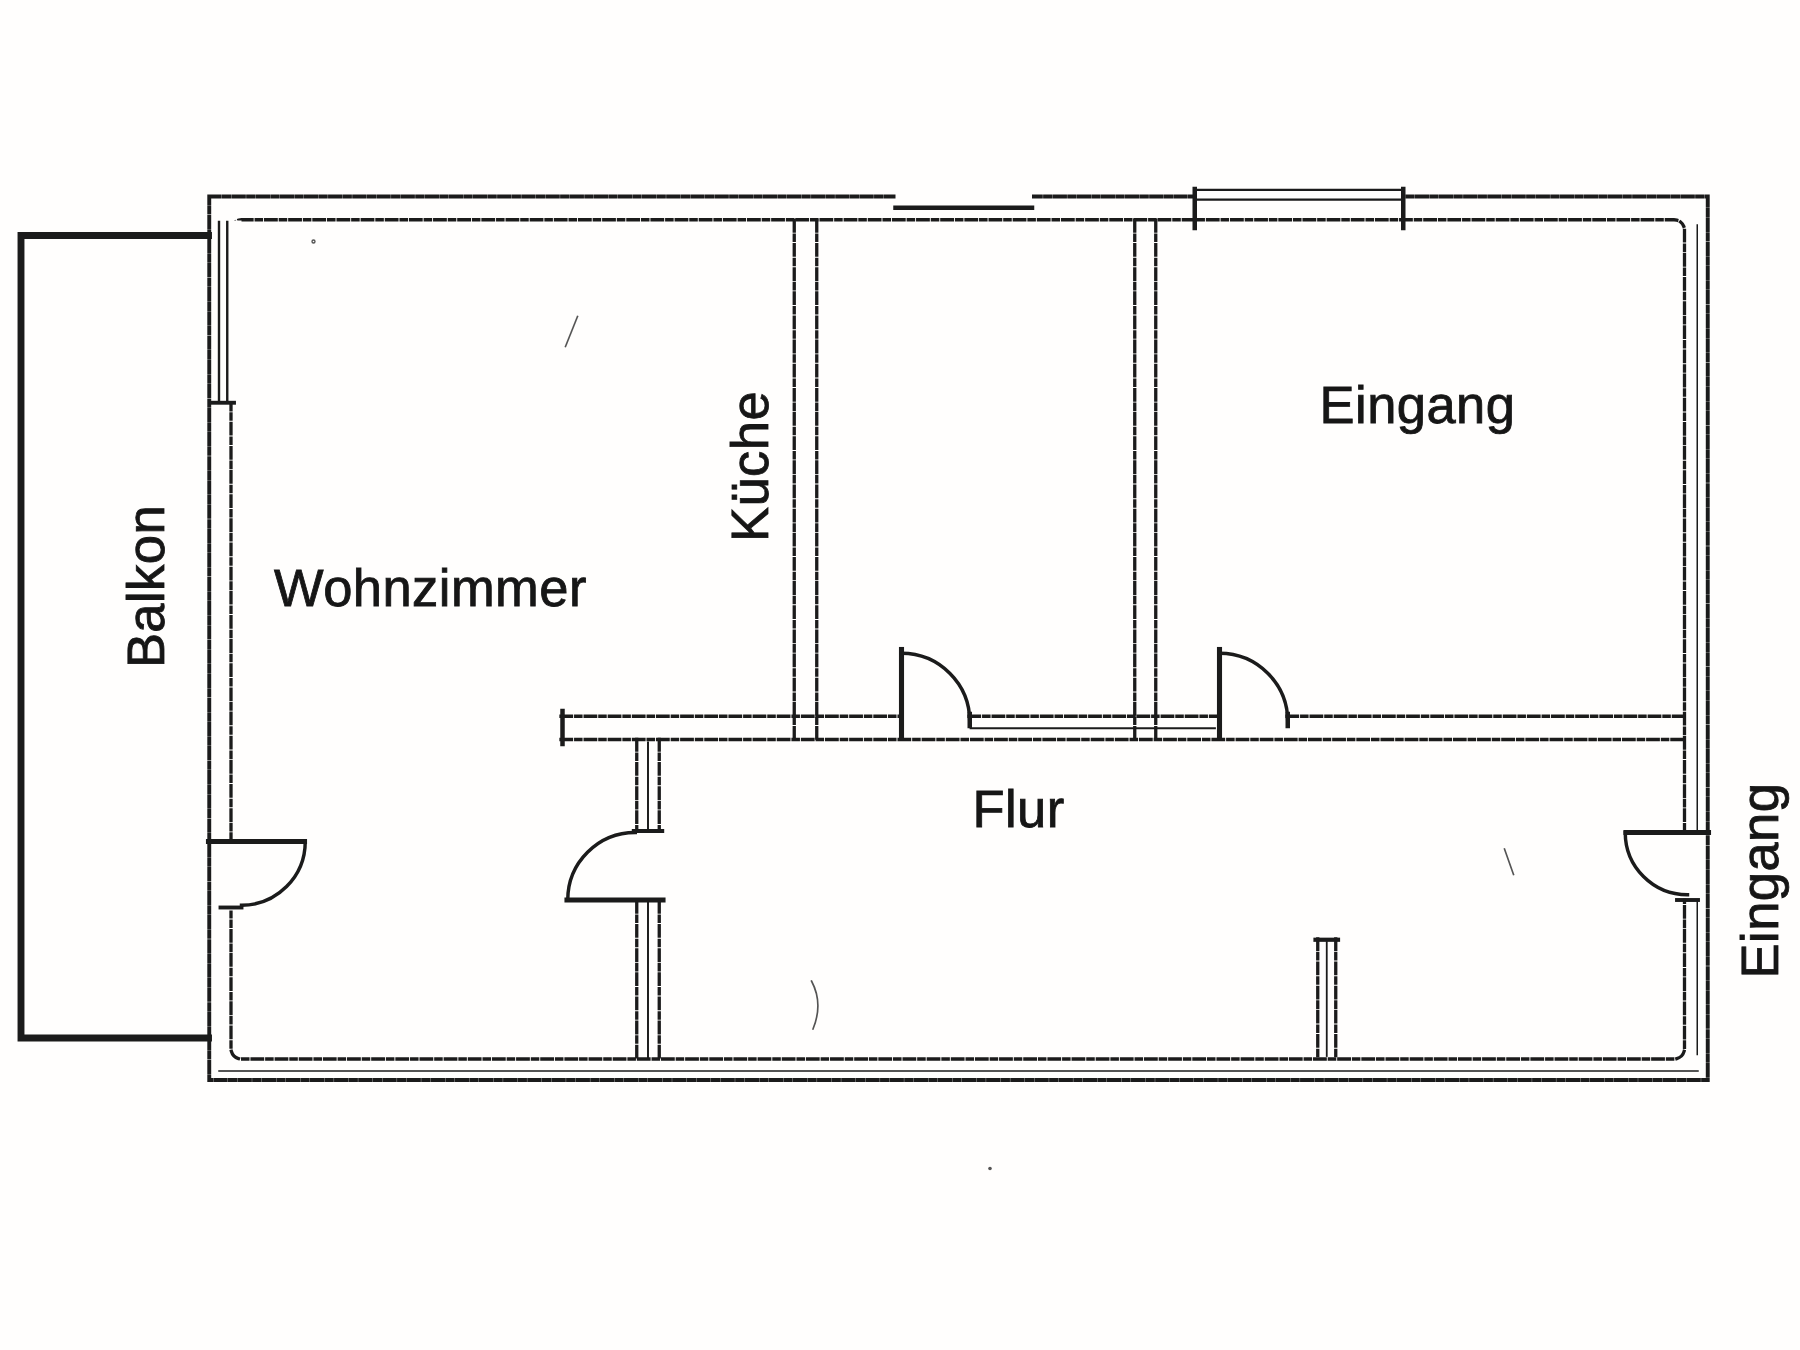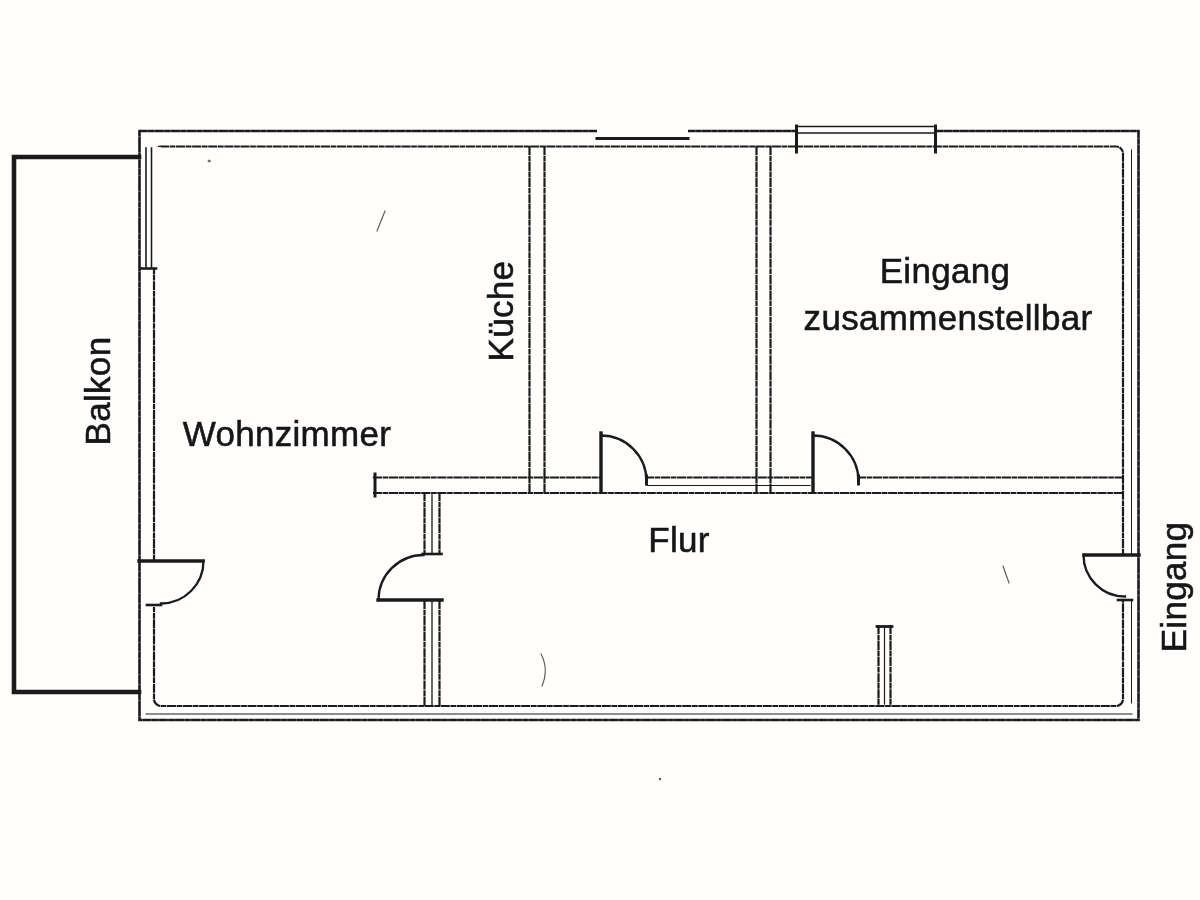--- a/index.html
+++ b/index.html
@@ -91,25 +91,24 @@
         <path d="M541 654 Q549 669 542 686"></path>
         <path d="M1003 566 L1009 583"></path>
         <circle cx="660" cy="779" r="1.2" fill="#1b1b1b" stroke="none"></circle>
         <circle cx="209" cy="161" r="1" fill="none" stroke-width="0.9"></circle>
       </g>
     </g>
   </svg>
 
   <div class="lbl vert" style="left:98px;top:391px;">Balkon</div>
 
-  <div class="lbl" style="left:287px;top:393px;margin-top:41px;">Wohnzimmer</div>
+  <div class="lbl" style="left:287px;top:393px;">Wohnzimmer</div>
 
   <div class="lbl vert" style="left:501px;top:311px;">Küche</div>
 
 
   <div class="lbl" style="left:945px;top:271px;">Eingang</div>
-  <div class="lbl" style="left:948px;top:318px;">zusammenstellbar</div>
 
   <div class="lbl" style="left:679px;top:540px;">Flur</div>
 
   <div class="lbl vert" style="left:1174px;top:587px;">Eingang</div>
 
 </div>
 
 </body></html>

